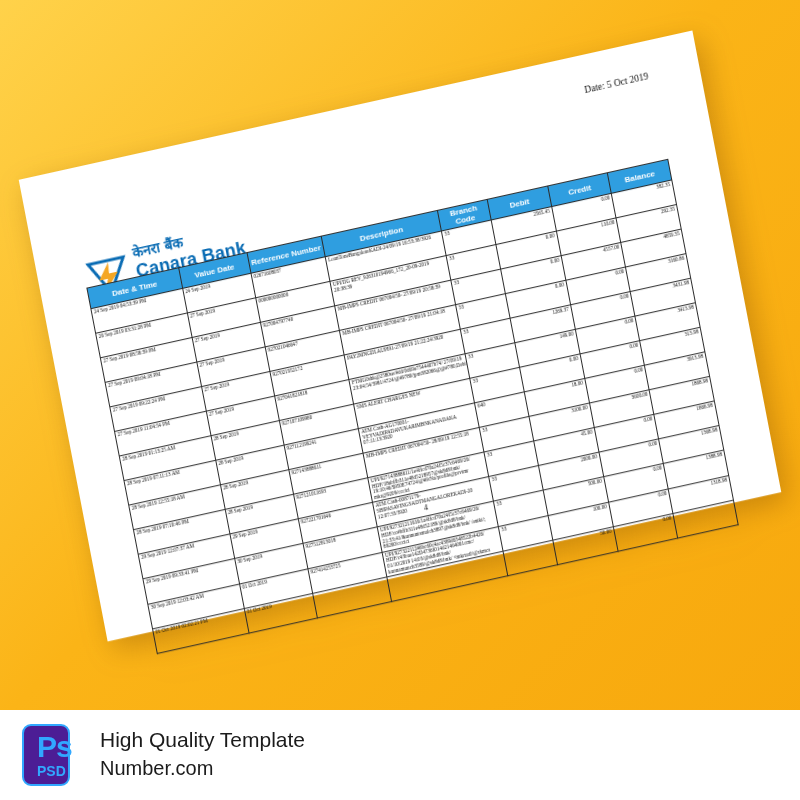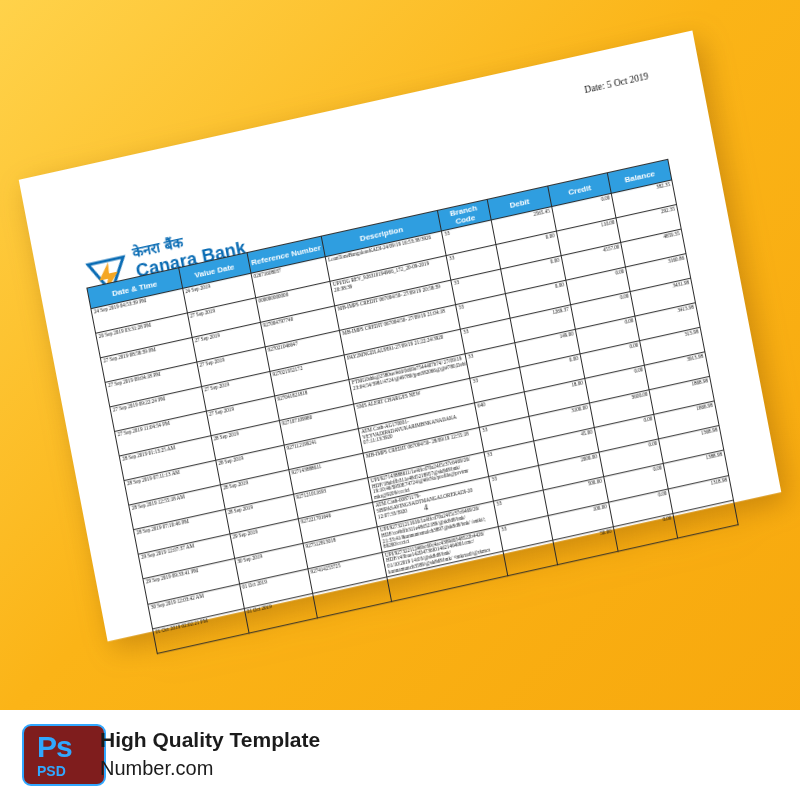--- a/index.html
+++ b/index.html
@@ -24,24 +24,24 @@
     bottom: 0;
     width: 800px;
     height: 90px;
     background: #ffffff;
     z-index: 40;
   }
   #ps-badge {
     position: absolute;
     left: 22px;
     top: 14px;
-    width: 84px;
+    width: 48px;
     height: 62px;
     border-radius: 9px;
-    background: #7f1d1d;
+    background: #4c1d95;
     border: 2px solid #31a8ff;
     box-sizing: border-box;
     color: #31a8ff;
     font-weight: bold;
   }
   #ps-badge .ps-big {
     position: absolute;
     left: 13px;
     top: 4px;
     font-size: 30px;
@@ -54,21 +54,21 @@
     font-size: 14px;
     letter-spacing: 0px;
   }
   #footer-text {
     position: absolute;
     left: 100px;
     top: 16px;
   }
   #footer-text .line1 {
     font-size: 21px;
-    font-weight: bold;
+    font-weight: normal;
     color: #1b1b1b;
     line-height: 28px;
   }
   #footer-text .line2 {
     font-size: 20px;
     color: #1b1b1b;
     line-height: 28px;
   }
 
   

